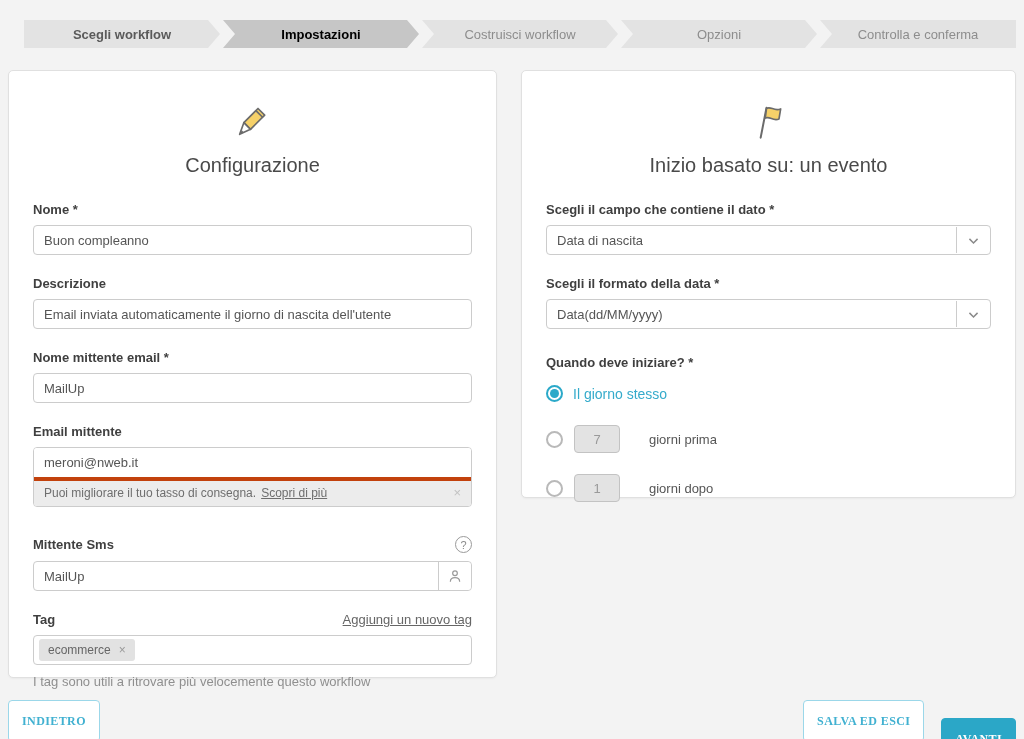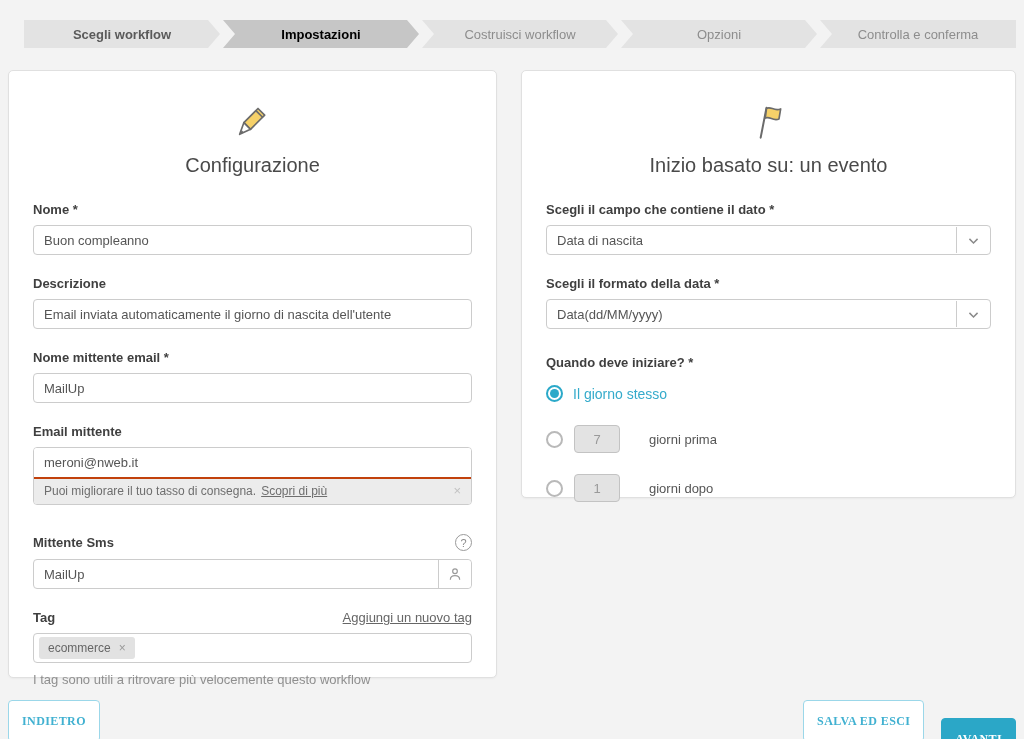--- a/index.html
+++ b/index.html
@@ -29,21 +29,21 @@
 
   
   .group { margin-bottom:21px; }
   .lbl { font-size:13px; font-weight:bold; color:#3f3f3f; margin-bottom:8px; }
   .lbl-row { display:flex; justify-content:space-between; align-items:center; margin-bottom:8px; }
   .inp { width:100%; height:30px; border:1px solid #ccc; border-radius:4px; padding:0 10px;
          font-size:13px; color:#555; background:#fff; font-family:inherit; outline:none; }
 
   .combo { border:1px solid #ccc; border-radius:4px; overflow:hidden; }
   .combo .inp { border:none; border-radius:0; height:29px; }
-  .combo-hint { background:#ececec; border-top:2px solid #c2410c; padding:5px 10px 6px 10px;
+  .combo-hint { background:#ececec; border-top:4px solid #c2410c; padding:5px 10px 6px 10px;
                 font-size:12px; color:#6e6e6e; display:flex; align-items:flex-start; }
   .hint-link { color:#6e6e6e; text-decoration:underline; margin-left:5px; cursor:pointer; }
   .hint-close { margin-left:auto; color:#c2c2c2; font-size:13px; cursor:pointer; line-height:1; }
 
   .qmark { width:17px; height:17px; border-radius:50%; border:1px solid #9a9a9a; color:#8a8a8a;
            font-size:11px; display:flex; align-items:center; justify-content:center; cursor:pointer; }
 
   .inp-adorned { position:relative; }
   .inp-adorned .inp { padding-right:44px; }
   .adorn { position:absolute; right:1px; top:1px; bottom:1px; width:33px; border-left:1px solid #ccc;

